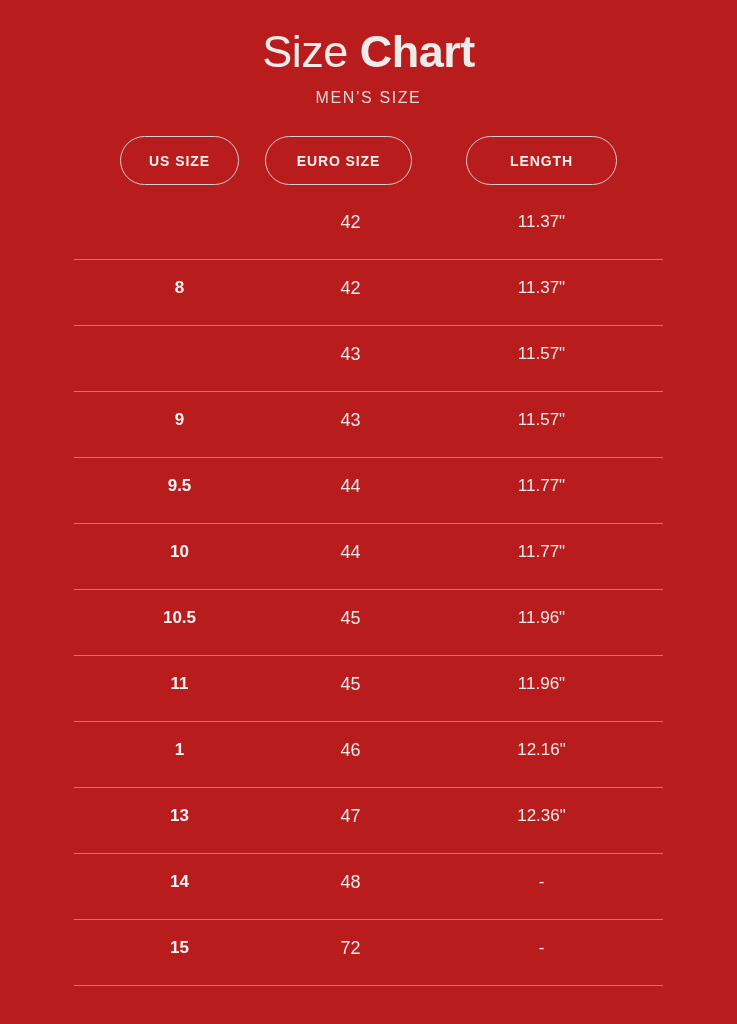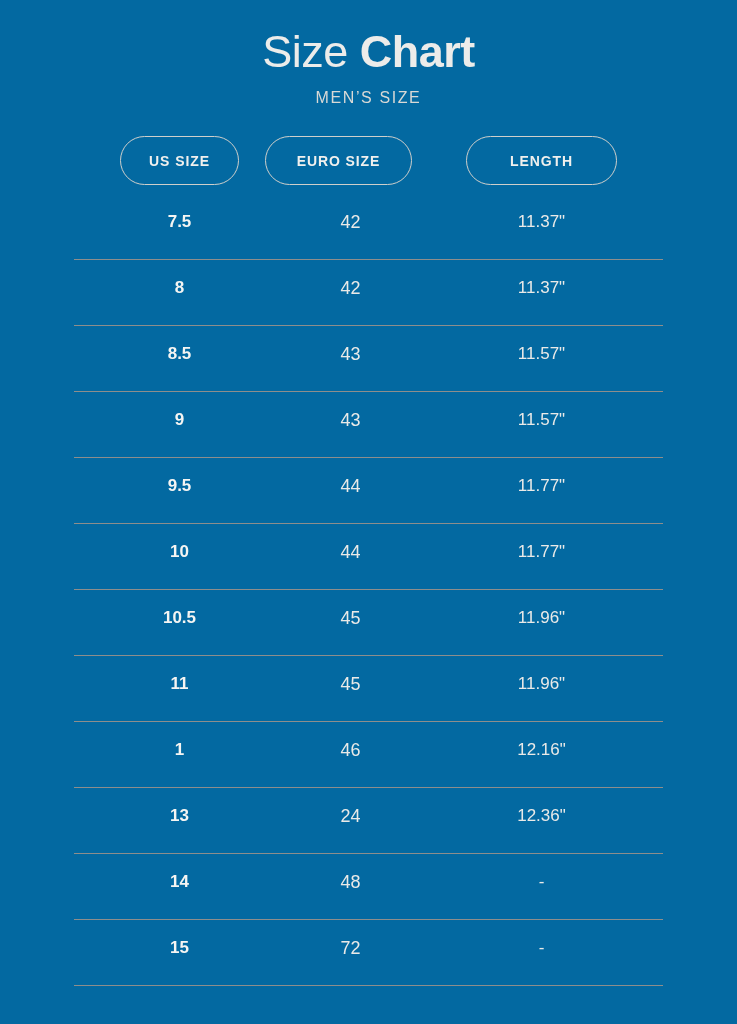--- a/index.html
+++ b/index.html
@@ -13,21 +13,21 @@
   body {
     background:#2a2a2a;
     font-family:"Liberation Sans", sans-serif;
     -webkit-font-smoothing:antialiased;
   }
 
   .page {
     position:relative;
     width:737px;
     height:1024px;
-    background:#0369a1;
+    background:#b91c1c;
   }
 
   
   .header {
     position:absolute;
     top:24px;
     left:0;
     width:737px;
     text-align:center;
   }
@@ -151,31 +151,29 @@
     <div class="pill pill-euro">
       <span class="pill-label">EURO SIZE</span>
     </div>
     <div class="pill pill-len">
       <span class="pill-label">LENGTH</span>
     </div>
   </div>
 
   <div class="table">
       <div class="row">
-        <div class="cell cell-us">7.5</div>
         <div class="cell cell-euro">42</div>
         <div class="cell cell-len">11.37"</div>
       </div>
       <div class="row">
         <div class="cell cell-us">8</div>
         <div class="cell cell-euro">42</div>
         <div class="cell cell-len">11.37"</div>
       </div>
       <div class="row">
-        <div class="cell cell-us">8.5</div>
         <div class="cell cell-euro">43</div>
         <div class="cell cell-len">11.57"</div>
       </div>
       <div class="row">
         <div class="cell cell-us">9</div>
         <div class="cell cell-euro">43</div>
         <div class="cell cell-len">11.57"</div>
       </div>
       <div class="row">
         <div class="cell cell-us">9.5</div>
@@ -197,21 +195,21 @@
         <div class="cell cell-euro">45</div>
         <div class="cell cell-len">11.96"</div>
       </div>
       <div class="row">
         <div class="cell cell-us">1</div>
         <div class="cell cell-euro">46</div>
         <div class="cell cell-len">12.16"</div>
       </div>
       <div class="row">
         <div class="cell cell-us">13</div>
-        <div class="cell cell-euro">24</div>
+        <div class="cell cell-euro">47</div>
         <div class="cell cell-len">12.36"</div>
       </div>
       <div class="row">
         <div class="cell cell-us">14</div>
         <div class="cell cell-euro">48</div>
         <div class="cell cell-len">-</div>
       </div>
       <div class="row">
         <div class="cell cell-us">15</div>
         <div class="cell cell-euro">72</div>

